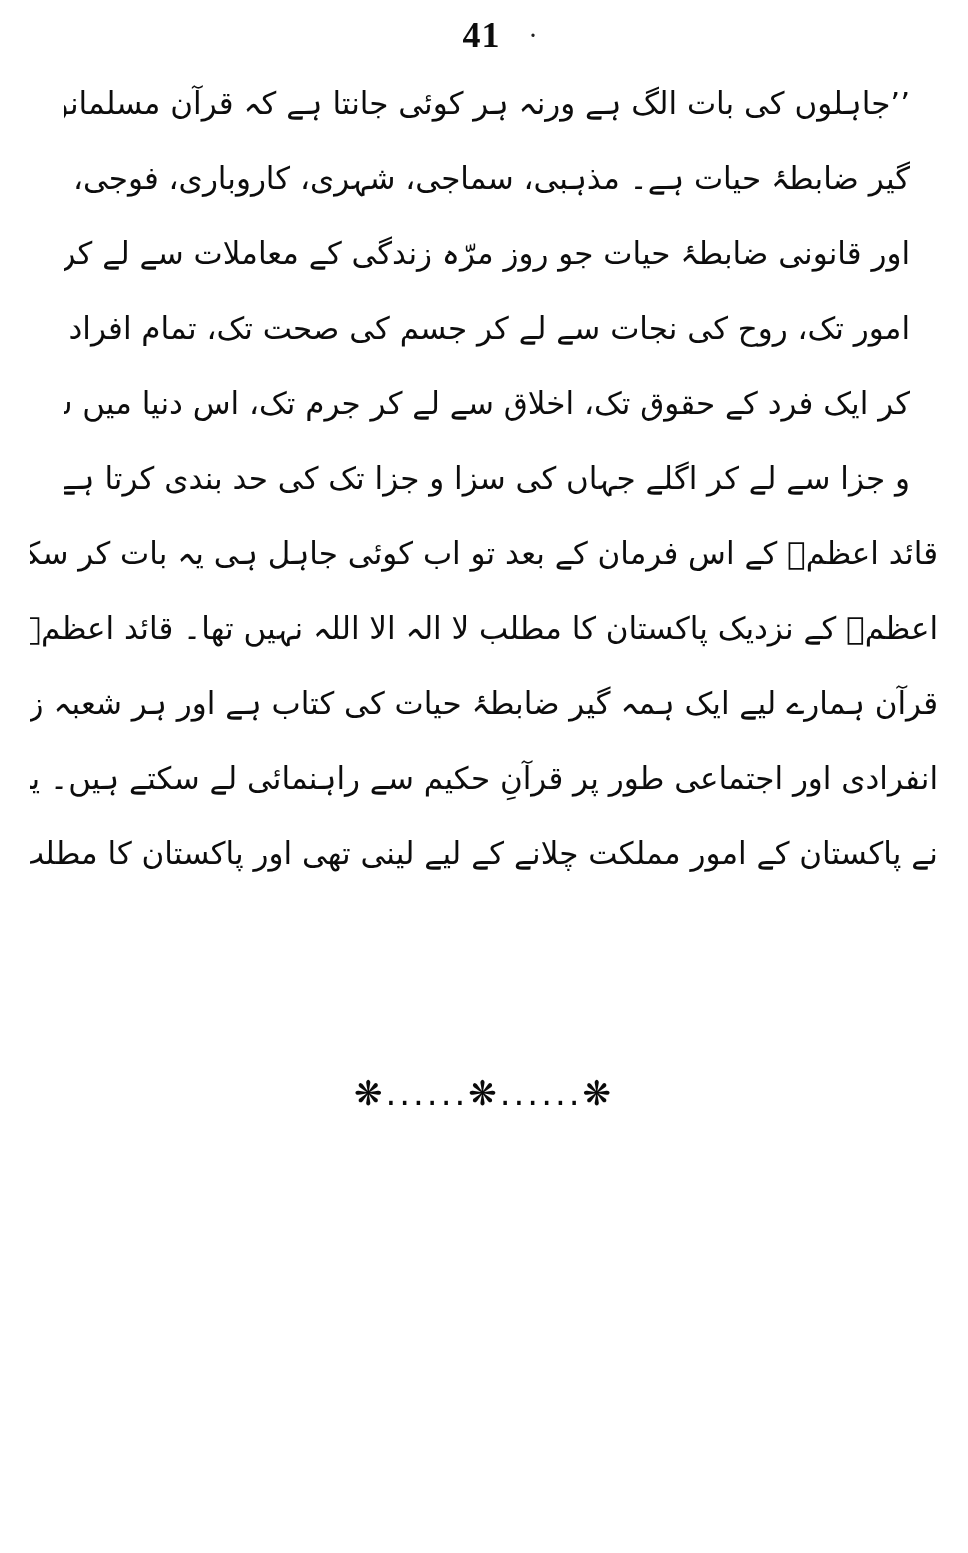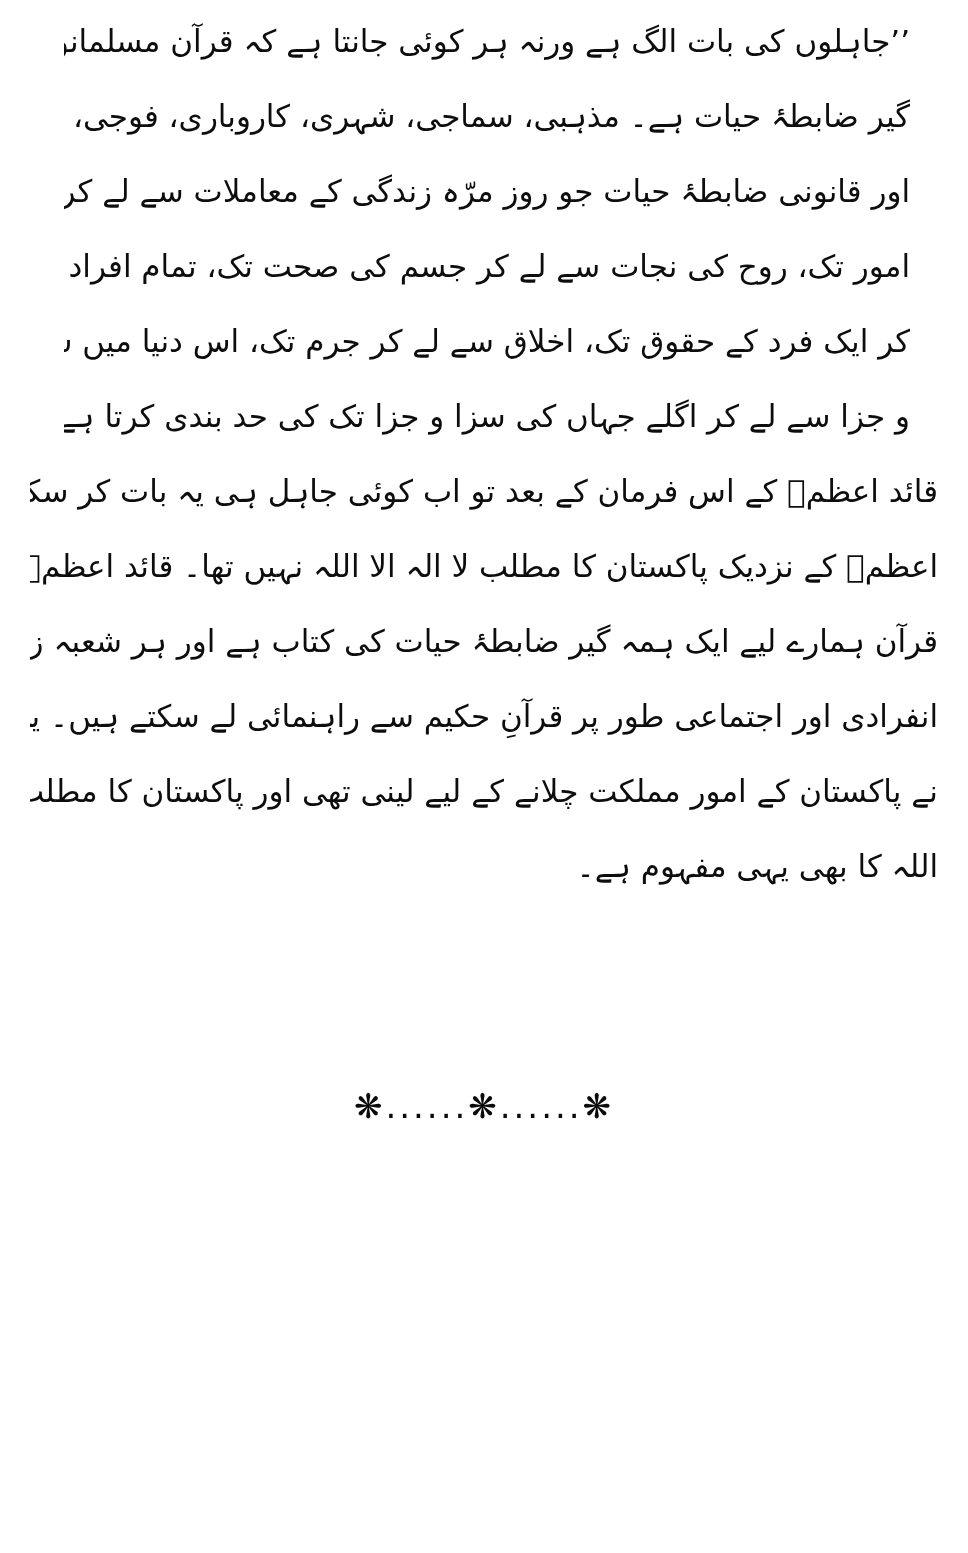--- a/index.html
+++ b/index.html
@@ -64,38 +64,41 @@
     letter-spacing: 3px;
     color: #0a0a0a;
     direction: ltr;
   }
 </style>
 </head>
 <body>
 
 <div class="page">
 
+  <div class="page-header">
+    <span class="page-number">41</span>
+    <span class="page-number-mark">.</span>
+  </div>
 
   <div class="text-block" dir="rtl">
 
     <div class="quote-paragraph">
       <span class="t-line">’’جاہلوں کی بات الگ ہے ورنہ ہر کوئی جانتا ہے کہ قرآن مسلمانوں کا ہمہ</span>
       <span class="t-line">گیر ضابطۂ حیات ہے۔ مذہبی، سماجی، شہری، کاروباری، فوجی، عدالتی، تعزیری</span>
       <span class="t-line">اور قانونی ضابطۂ حیات جو روز مرّہ زندگی کے معاملات سے لے کر مذہبی</span>
       <span class="t-line">امور تک، روح کی نجات سے لے کر جسم کی صحت تک، تمام افراد سے لے</span>
       <span class="t-line">کر ایک فرد کے حقوق تک، اخلاق سے لے کر جرم تک، اس دنیا میں سزا</span>
       <span class="t-line para-end">و جزا سے لے کر اگلے جہاں کی سزا و جزا تک کی حد بندی کرتا ہے۔‘‘</span>
     </div>
 
     <div class="body-paragraph">
       <span class="t-line">قائد اعظمؒ کے اس فرمان کے بعد تو اب کوئی جاہل ہی یہ بات کر سکتا ہے کہ قائد</span>
       <span class="t-line">اعظمؒ کے نزدیک پاکستان کا مطلب لا الہ الا اللہ نہیں تھا۔ قائد اعظمؒ کا ایمان تھا کہ</span>
       <span class="t-line">قرآن ہمارے لیے ایک ہمہ گیر ضابطۂ حیات کی کتاب ہے اور ہر شعبہ زندگی میں ہم</span>
       <span class="t-line">انفرادی اور اجتماعی طور پر قرآنِ حکیم سے راہنمائی لے سکتے ہیں۔ یہ راہنمائی یقیناً ہم</span>
       <span class="t-line">نے پاکستان کے امور مملکت چلانے کے لیے لینی تھی اور پاکستان کا مطلب کیا لا الہ الا</span>
-      <span class="t-line para-end">اللہ کا بھی یہی مفہوم ہے۔</span>
     </div>
 
   </div>
 
   <div class="separator">❋......❋......❋</div>
 
 </div>
 
 </body></html>

